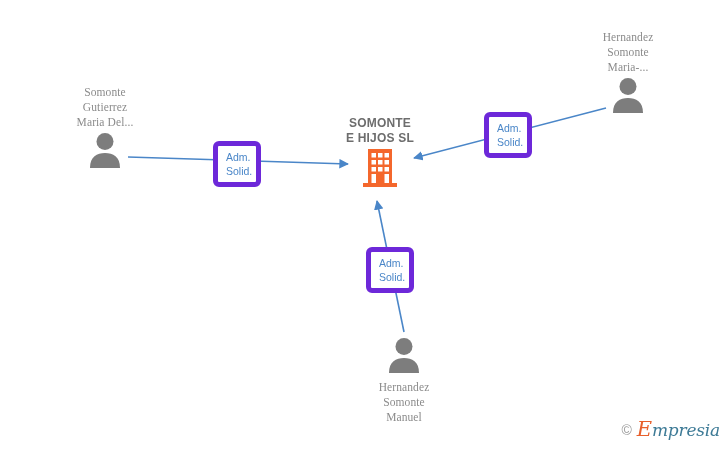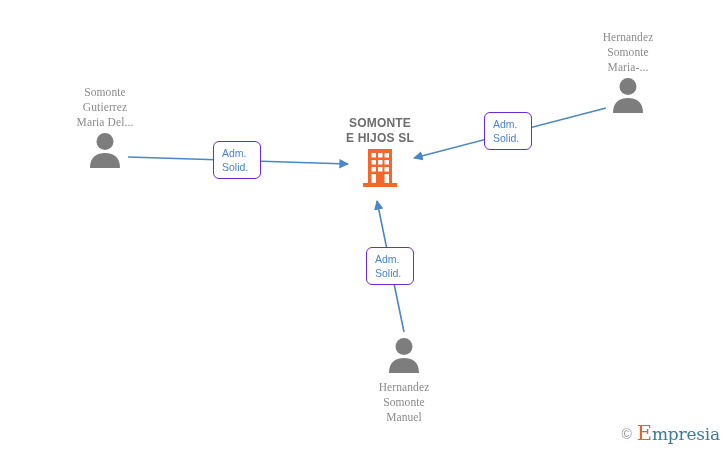--- a/index.html
+++ b/index.html
@@ -50,21 +50,21 @@
   }
   .icon-wrap {
     display: block;
     margin: 0 auto;
   }
 
   
   .edge-label {
     position: absolute;
     box-sizing: border-box;
-    border: 1px solid #6d28d9;
+    border: 5px solid #6d28d9;
     border-radius: 6px;
     background: #ffffff;
     color: #4a86c8;
     font-size: 10.5px;
     line-height: 14px;
     padding: 4px 6px 4px 8px;
     text-align: left;
     white-space: pre-line;
     width: 48px;
   }
@@ -78,22 +78,23 @@
     align-items: center;
     gap: 5px;
   }
   #watermark .copy {
     color: #9a9a9a;
     font-size: 14px;
     line-height: 14px;
   }
   #watermark .brand {
     font-family: "DejaVu Serif", serif;
+    font-style: italic;
     font-size: 17px;
-    line-height: 18px;
+    line-height: 25px;
     letter-spacing: -0.2px;
   }
   #watermark .brand .e { color: #e8602c; font-size: 21px; }
   #watermark .brand .rest { color: #3d7a96; }
 </style>
 </head>
 <body>
 
 <div id="canvas">
 

